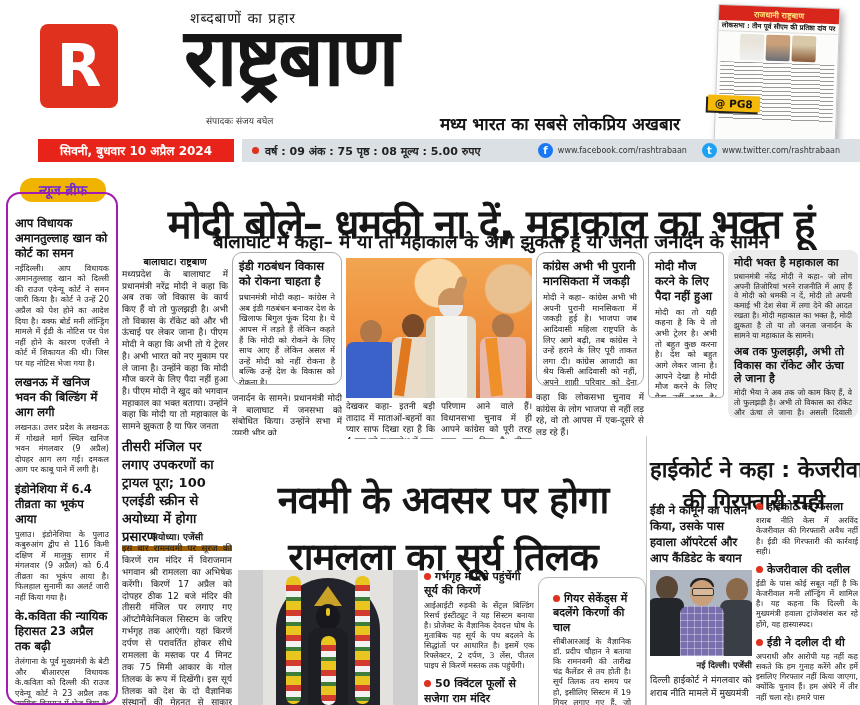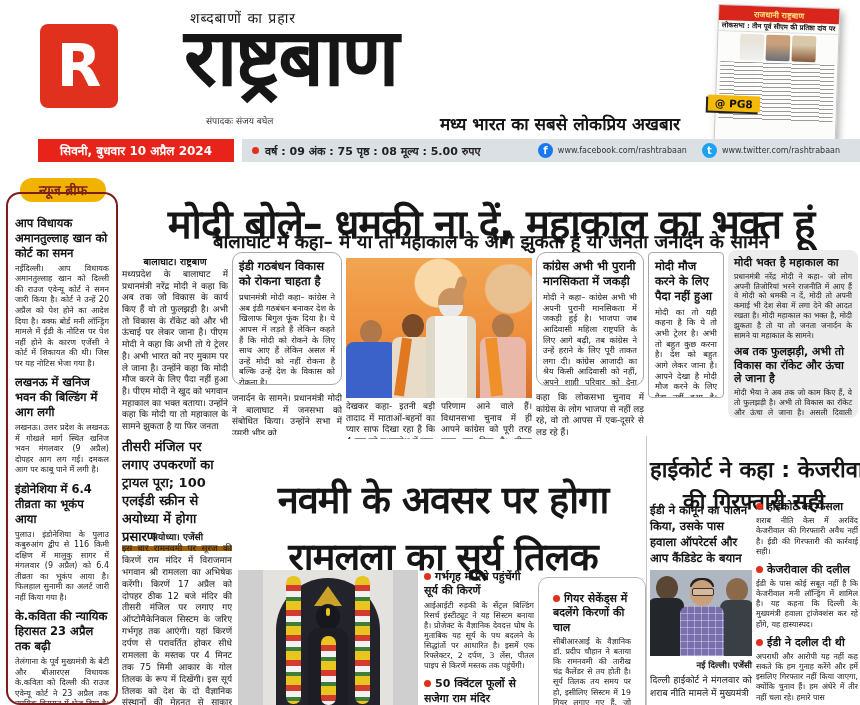--- a/index.html
+++ b/index.html
@@ -42,24 +42,24 @@
   .issuebar .dot{width:7px;height:7px;border-radius:50%;background:#e0301e;margin-right:6px;flex:none;}
   .issue-text{font-weight:bold;color:#222;white-space:nowrap;}
   .soc{display:flex;align-items:center;margin-left:auto;gap:5px;}
   .soc .ic{width:15px;height:15px;border-radius:50%;color:#fff;font-size:10px;font-weight:bold;
            display:flex;align-items:center;justify-content:center;flex:none;}
   .ic-fb{background:#1877f2;}
   .ic-tw{background:#1da1f2;}
   .soc a{font-size:8px;color:#333;text-decoration:none;white-space:nowrap;margin-right:10px;}
 
   
-  .briefs{left:6px;top:192px;width:112px;height:513px;border:2px solid #7f1d1d;border-radius:14px;
+  .briefs{left:6px;top:192px;width:112px;height:513px;border:2px solid #a21caf;border-radius:14px;
           box-sizing:border-box;padding:16px 7px 4px;overflow:hidden;}
   .briefs-pill{left:20px;top:178px;width:86px;height:24px;background:#f0b400;border-radius:13px;
-          display:flex;align-items:center;justify-content:center;font-size:13.5px;font-weight:bold;color:#7f1d1d;}
+          display:flex;align-items:center;justify-content:center;font-size:13.5px;font-weight:bold;color:#6d28d9;}
   .brief-h{font-size:11.5px;font-weight:bold;line-height:1.3;margin:6px 0 3px;}
   .brief-b{font-size:8px;line-height:1.32;color:#222;}
 
   
   .lead-headline{left:124px;top:168px;width:734px;text-align:center;font-size:40px;font-weight:bold;
                  letter-spacing:-1px;white-space:nowrap;}
   .lead-sub{left:124px;top:228px;width:734px;text-align:center;font-size:18.5px;font-weight:600;}
   .byline{text-align:center;font-weight:bold;font-size:9.5px;}
   .lead-byline{left:122px;top:255px;width:106px;}
   .lead-col1{left:122px;top:269px;width:106px;height:167px;font-size:8.8px;line-height:1.33;}

